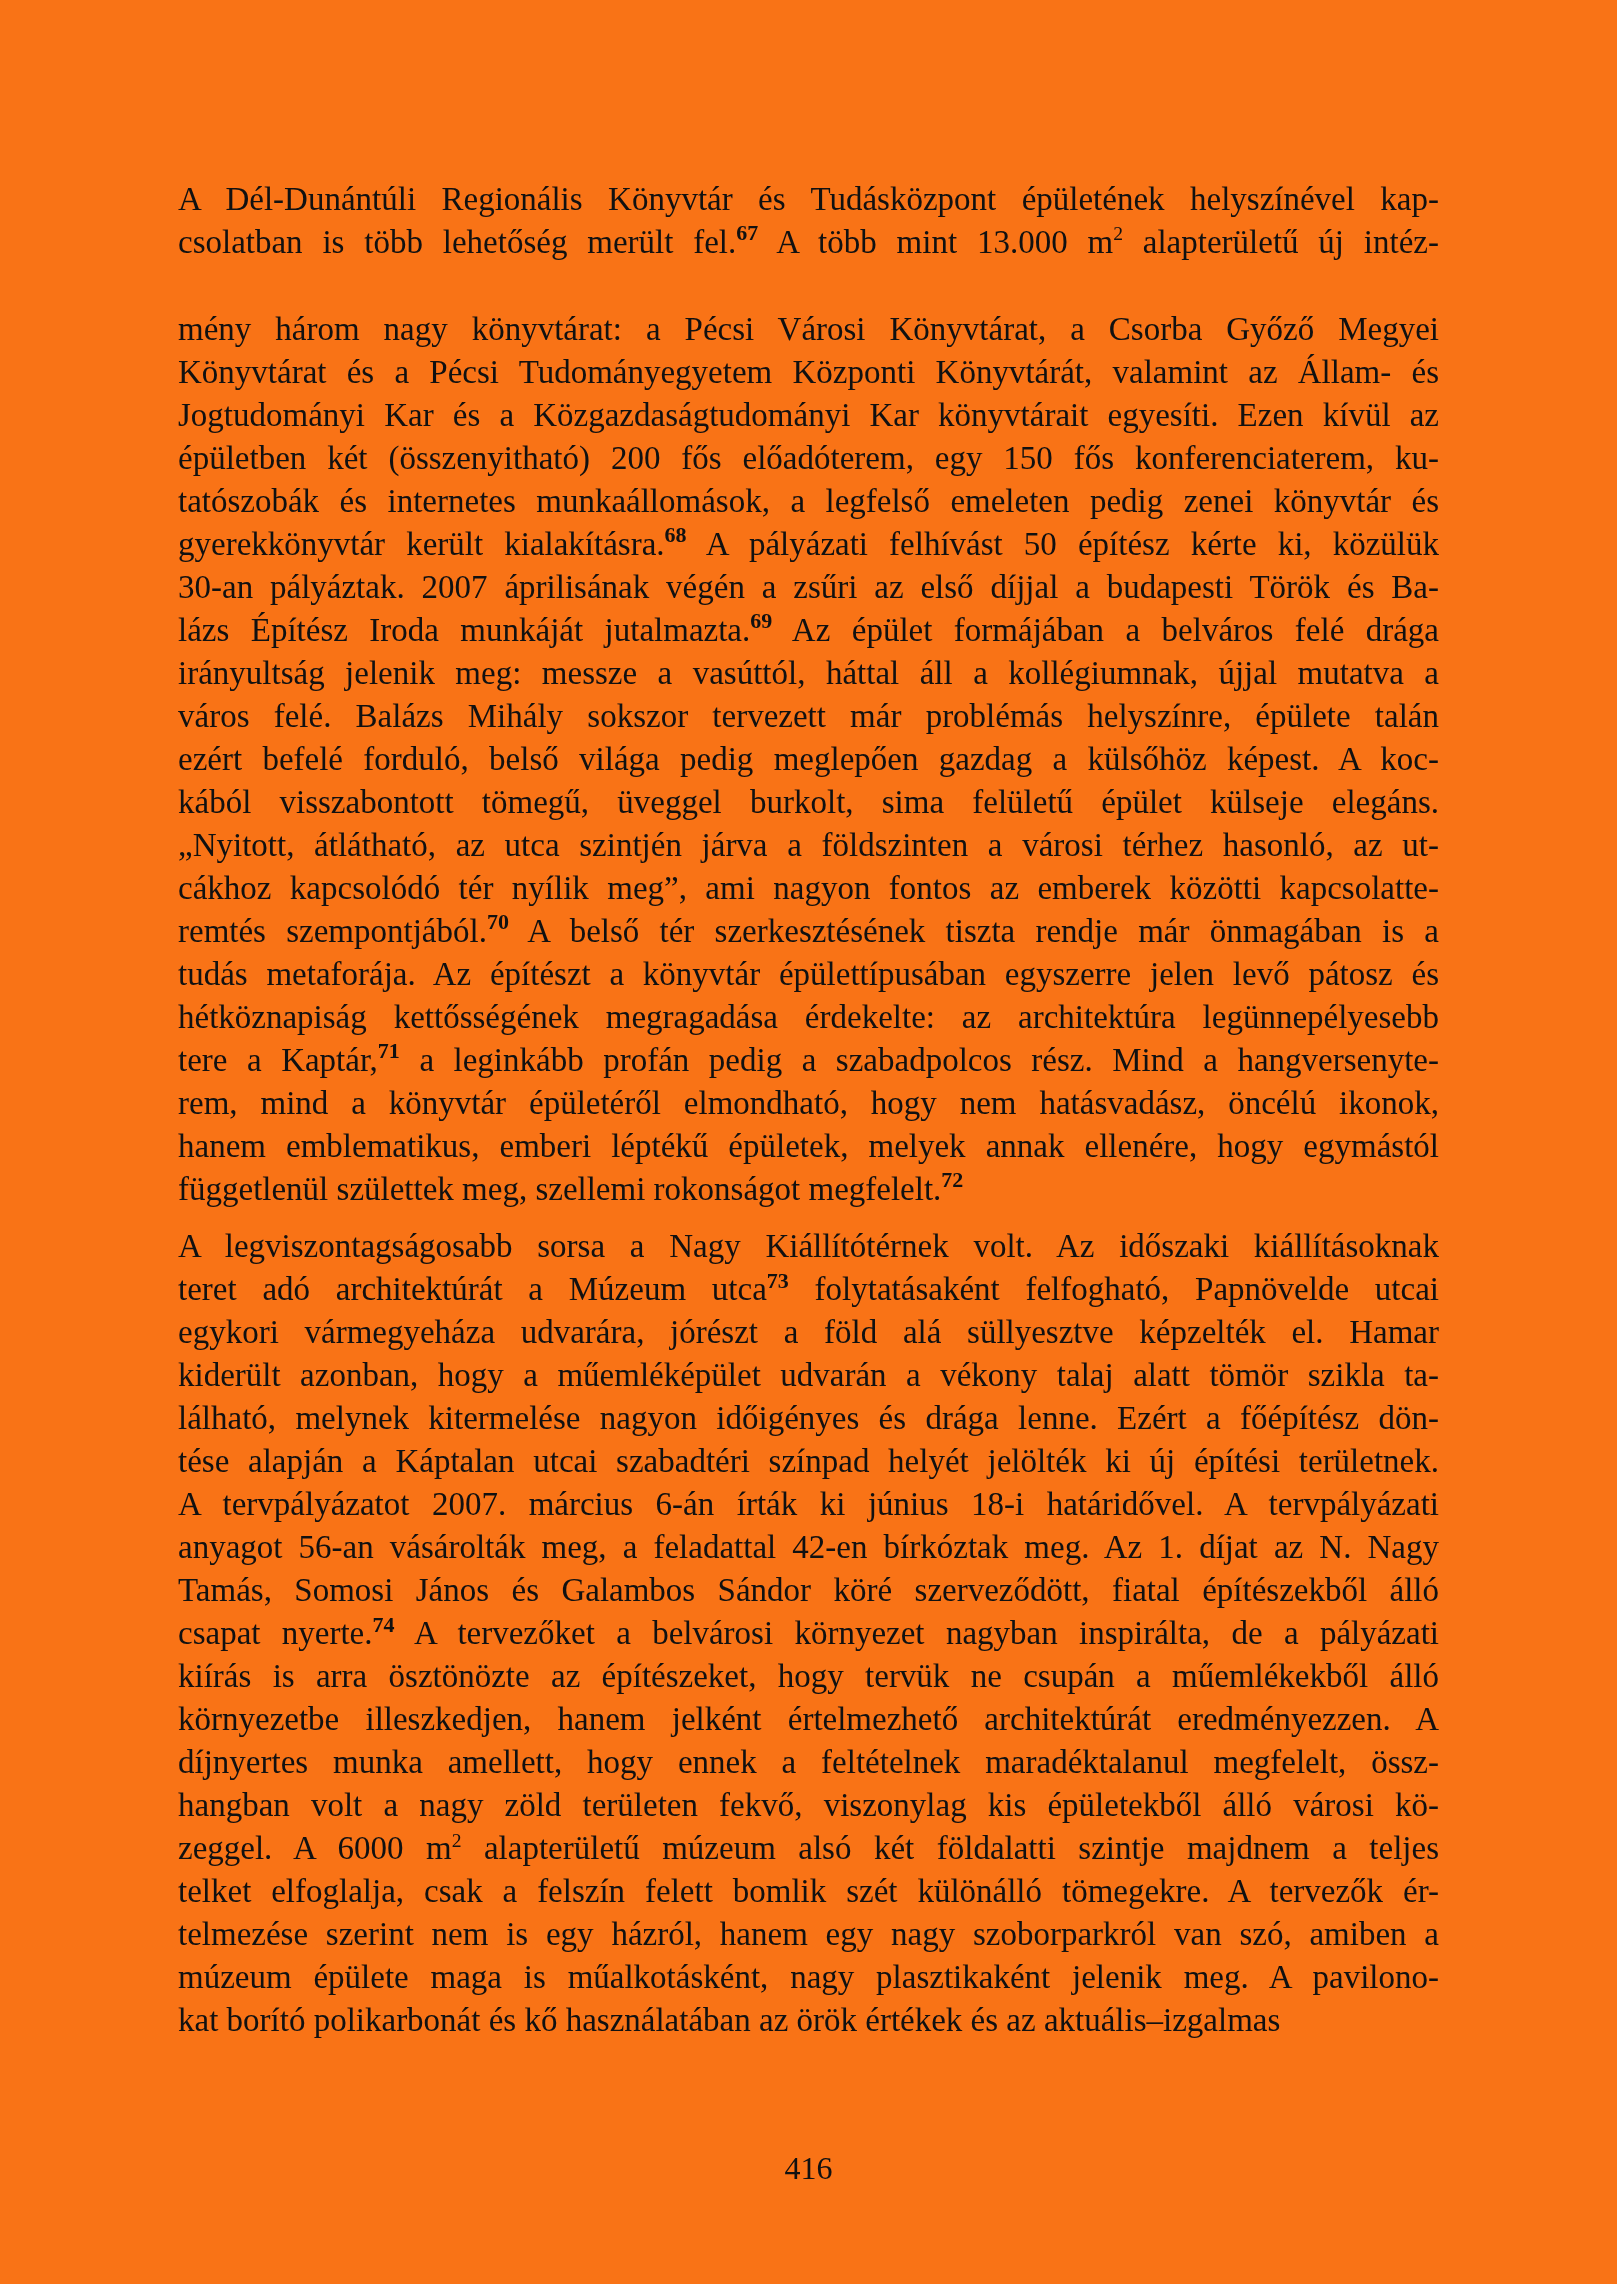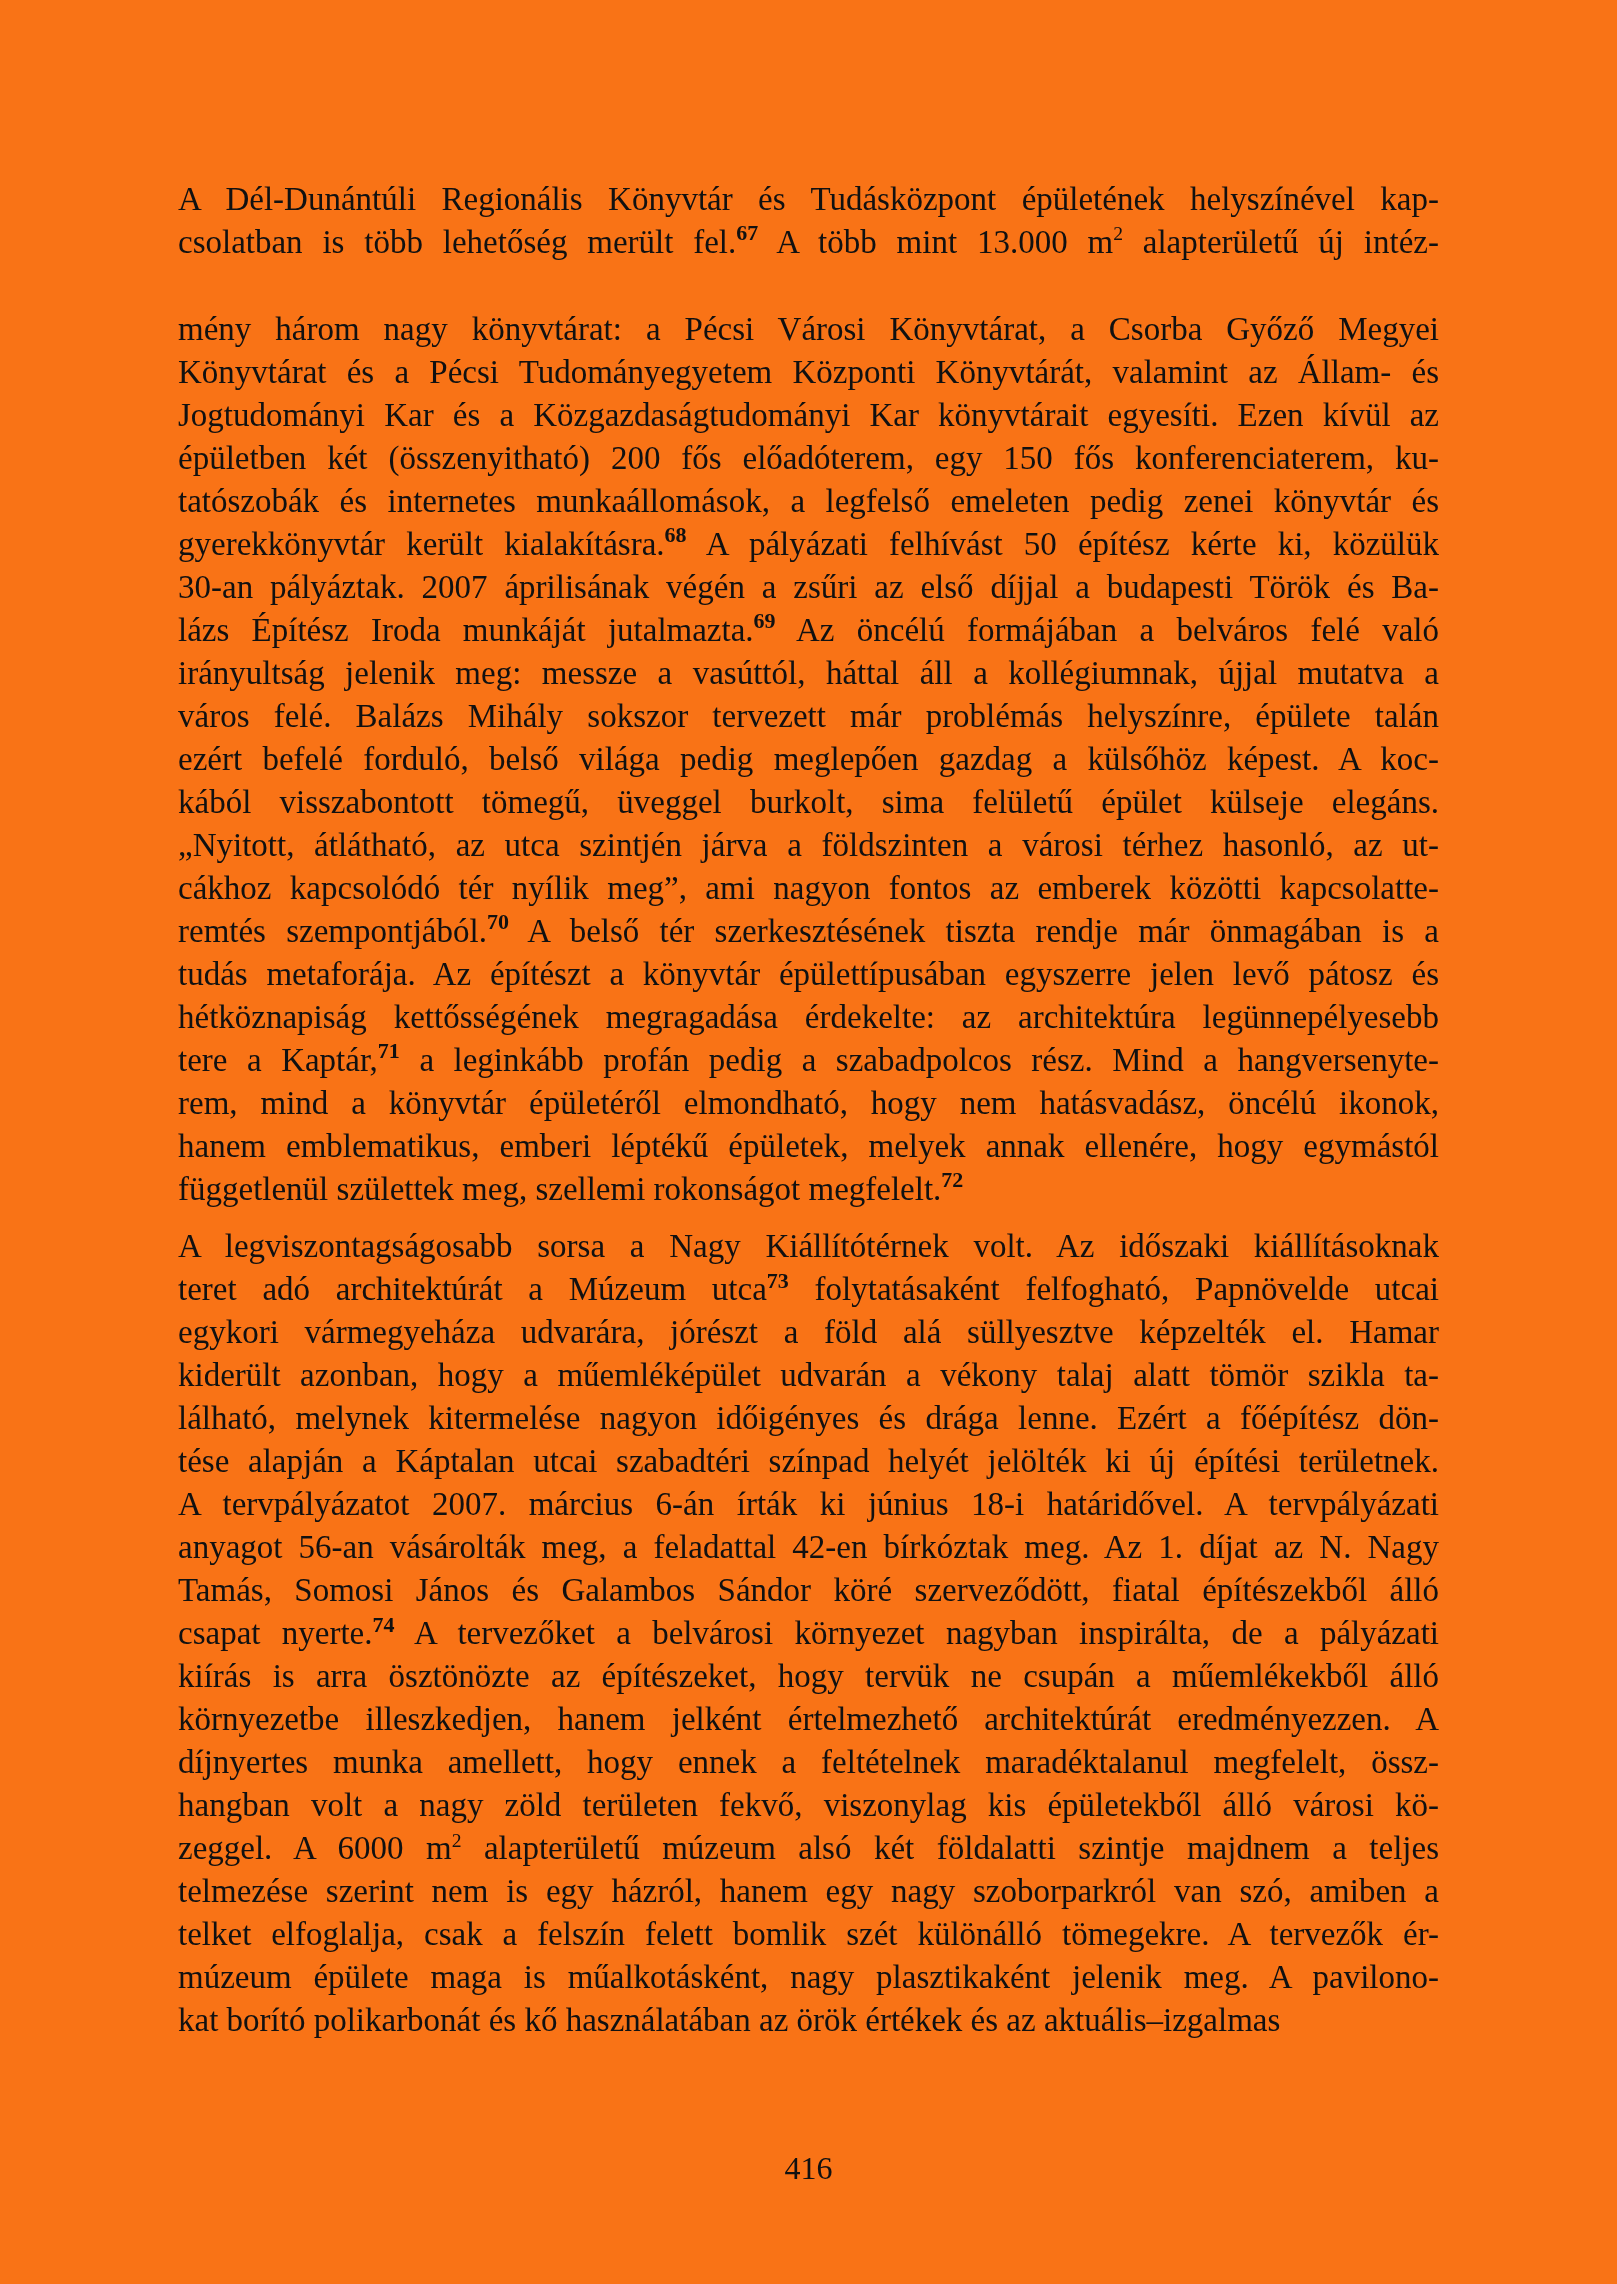--- a/index.html
+++ b/index.html
@@ -44,21 +44,21 @@
       <div class="paragraph">
         <div class="line" style="text-align-last: justify; text-align: justify; display: block; width: 1261px;"><span>A Dél-Dunántúli Regionális Könyvtár és Tudásközpont épületének helyszínével kap-</span></div>
         <div class="line" style="text-align-last: justify; text-align: justify; display: block; width: 1261px;"><span>csolatban is több lehetőség merült fel.</span><sup class="fn">67</sup><span> A több mint 13.000 m</span><sup class="sq">2</sup><span> alapterületű új intéz-</span></div>
         <div class="line" style="text-align-last: justify; text-align: justify; display: block; width: 1261px; margin-top: 44px;"><span>mény három nagy könyvtárat: a Pécsi Városi Könyvtárat, a Csorba Győző Megyei</span></div>
         <div class="line" style="text-align-last: justify; text-align: justify; display: block; width: 1261px;"><span>Könyvtárat és a Pécsi Tudományegyetem Központi Könyvtárát, valamint az Állam- és</span></div>
         <div class="line" style="text-align-last: justify; text-align: justify; display: block; width: 1261px;"><span>Jogtudományi Kar és a Közgazdaságtudományi Kar könyvtárait egyesíti. Ezen kívül az</span></div>
         <div class="line" style="text-align-last: justify; text-align: justify; display: block; width: 1261px;"><span>épületben két (összenyitható) 200 fős előadóterem, egy 150 fős konferenciaterem, ku-</span></div>
         <div class="line" style="text-align-last: justify; text-align: justify; display: block; width: 1261px;"><span>tatószobák és internetes munkaállomások, a legfelső emeleten pedig zenei könyvtár és</span></div>
         <div class="line" style="text-align-last: justify; text-align: justify; display: block; width: 1261px;"><span>gyerekkönyvtár került kialakításra.</span><sup class="fn">68</sup><span> A pályázati felhívást 50 építész kérte ki, közülük</span></div>
         <div class="line" style="text-align-last: justify; text-align: justify; display: block; width: 1261px;"><span>30-an pályáztak. 2007 áprilisának végén a zsűri az első díjjal a budapesti Török és Ba-</span></div>
-        <div class="line" style="text-align-last: justify; text-align: justify; display: block; width: 1261px;"><span>lázs Építész Iroda munkáját jutalmazta.</span><sup class="fn">69</sup><span> Az öncélú formájában a belváros felé való</span></div>
+        <div class="line" style="text-align-last: justify; text-align: justify; display: block; width: 1261px;"><span>lázs Építész Iroda munkáját jutalmazta.</span><sup class="fn">69</sup><span> Az épület formájában a belváros felé drága</span></div>
         <div class="line" style="text-align-last: justify; text-align: justify; display: block; width: 1261px;"><span>irányultság jelenik meg: messze a vasúttól, háttal áll a kollégiumnak, újjal mutatva a</span></div>
         <div class="line" style="text-align-last: justify; text-align: justify; display: block; width: 1261px;"><span>város felé. Balázs Mihály sokszor tervezett már problémás helyszínre, épülete talán</span></div>
         <div class="line" style="text-align-last: justify; text-align: justify; display: block; width: 1261px;"><span>ezért befelé forduló, belső világa pedig meglepően gazdag a külsőhöz képest. A koc-</span></div>
         <div class="line" style="text-align-last: justify; text-align: justify; display: block; width: 1261px;"><span>kából visszabontott tömegű, üveggel burkolt, sima felületű épület külseje elegáns.</span></div>
         <div class="line" style="text-align-last: justify; text-align: justify; display: block; width: 1261px;"><span>„Nyitott, átlátható, az utca szintjén járva a földszinten a városi térhez hasonló, az ut-</span></div>
         <div class="line" style="text-align-last: justify; text-align: justify; display: block; width: 1261px;"><span>cákhoz kapcsolódó tér nyílik meg”, ami nagyon fontos az emberek közötti kapcsolatte-</span></div>
         <div class="line" style="text-align-last: justify; text-align: justify; display: block; width: 1261px;"><span>remtés szempontjából.</span><sup class="fn">70</sup><span> A belső tér szerkesztésének tiszta rendje már önmagában is a</span></div>
         <div class="line" style="text-align-last: justify; text-align: justify; display: block; width: 1261px;"><span>tudás metaforája. Az építészt a könyvtár épülettípusában egyszerre jelen levő pátosz és</span></div>
         <div class="line" style="text-align-last: justify; text-align: justify; display: block; width: 1261px;"><span>hétköznapiság kettősségének megragadása érdekelte: az architektúra legünnepélyesebb</span></div>
         <div class="line" style="text-align-last: justify; text-align: justify; display: block; width: 1261px;"><span>tere a Kaptár,</span><sup class="fn">71</sup><span> a leginkább profán pedig a szabadpolcos rész. Mind a hangversenyte-</span></div>
@@ -75,21 +75,21 @@
         <div class="line" style="text-align-last: justify; text-align: justify; display: block; width: 1261px;"><span>tése alapján a Káptalan utcai szabadtéri színpad helyét jelölték ki új építési területnek.</span></div>
         <div class="line" style="text-align-last: justify; text-align: justify; display: block; width: 1261px;"><span>A tervpályázatot 2007. március 6-án írták ki június 18-i határidővel. A tervpályázati</span></div>
         <div class="line" style="text-align-last: justify; text-align: justify; display: block; width: 1261px;"><span>anyagot 56-an vásárolták meg, a feladattal 42-en bírkóztak meg. Az 1. díjat az N. Nagy</span></div>
         <div class="line" style="text-align-last: justify; text-align: justify; display: block; width: 1261px;"><span>Tamás, Somosi János és Galambos Sándor köré szerveződött, fiatal építészekből álló</span></div>
         <div class="line" style="text-align-last: justify; text-align: justify; display: block; width: 1261px;"><span>csapat nyerte.</span><sup class="fn">74</sup><span> A tervezőket a belvárosi környezet nagyban inspirálta, de a pályázati</span></div>
         <div class="line" style="text-align-last: justify; text-align: justify; display: block; width: 1261px;"><span>kiírás is arra ösztönözte az építészeket, hogy tervük ne csupán a műemlékekből álló</span></div>
         <div class="line" style="text-align-last: justify; text-align: justify; display: block; width: 1261px;"><span>környezetbe illeszkedjen, hanem jelként értelmezhető architektúrát eredményezzen. A</span></div>
         <div class="line" style="text-align-last: justify; text-align: justify; display: block; width: 1261px;"><span>díjnyertes munka amellett, hogy ennek a feltételnek maradéktalanul megfelelt, össz-</span></div>
         <div class="line" style="text-align-last: justify; text-align: justify; display: block; width: 1261px;"><span>hangban volt a nagy zöld területen fekvő, viszonylag kis épületekből álló városi kö-</span></div>
         <div class="line" style="text-align-last: justify; text-align: justify; display: block; width: 1261px;"><span>zeggel. A 6000 m</span><sup class="sq">2</sup><span> alapterületű múzeum alsó két földalatti szintje majdnem a teljes</span></div>
+        <div class="line" style="text-align-last: justify; text-align: justify; display: block; width: 1261px;"><span>telket elfoglalja, csak a felszín felett bomlik szét különálló tömegekre. A tervezők ér-</span></div>
         <div class="line" style="text-align-last: justify; text-align: justify; display: block; width: 1261px;"><span>telmezése szerint nem is egy házról, hanem egy nagy szoborparkról van szó, amiben a</span></div>
-        <div class="line" style="text-align-last: justify; text-align: justify; display: block; width: 1261px;"><span>telket elfoglalja, csak a felszín felett bomlik szét különálló tömegekre. A tervezők ér-</span></div>
         <div class="line" style="text-align-last: justify; text-align: justify; display: block; width: 1261px;"><span>múzeum épülete maga is műalkotásként, nagy plasztikaként jelenik meg. A pavilono-</span></div>
         <div class="line last" style="text-align-last: left; text-align: justify; display: block; width: 1261px;"><span>kat borító polikarbonát és kő használatában az örök értékek és az aktuális–izgalmas</span></div>
       </div>
     </div>
   <div class="page-number">416</div>
 </div>
 
 
 </body></html>

